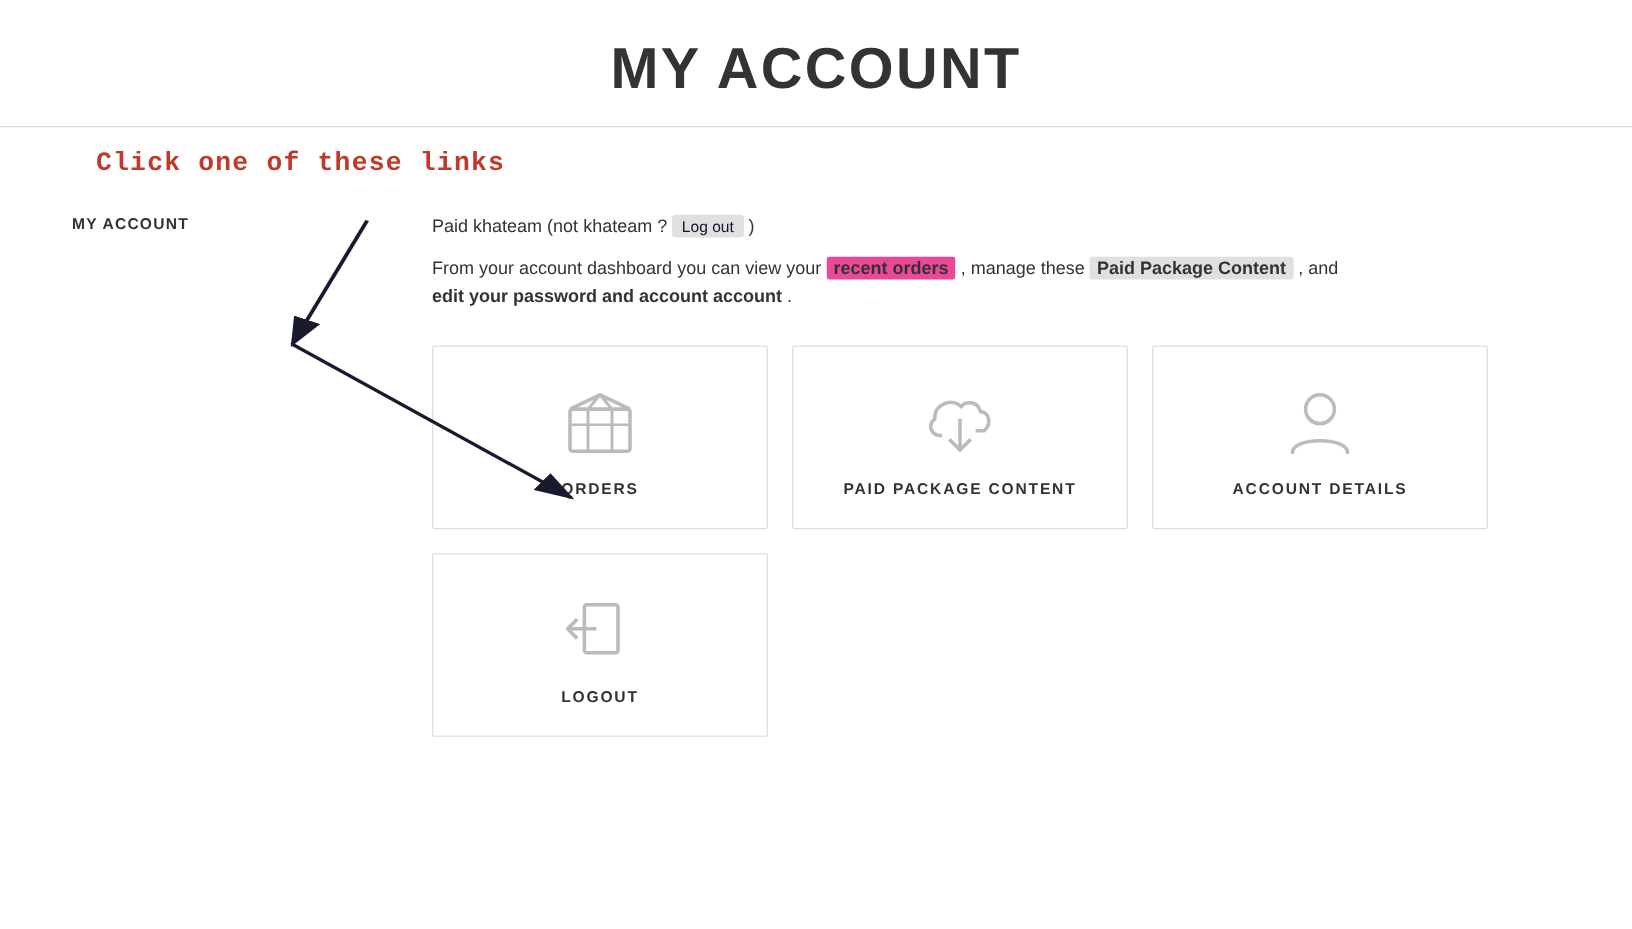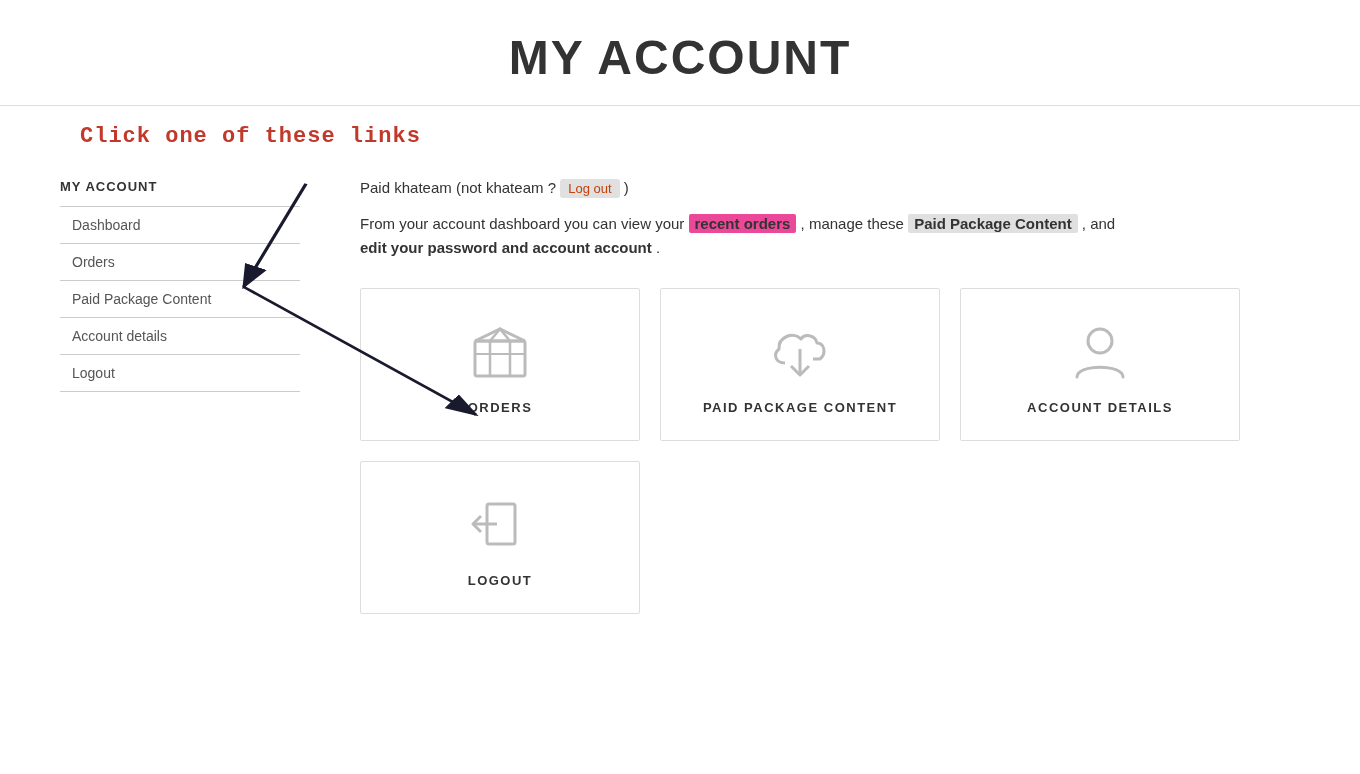--- a/index.html
+++ b/index.html
@@ -76,21 +76,21 @@
       font-size: 15px;
       color: #333;
       margin-bottom: 14px;
     }
     .greeting strong {
       font-weight: 400;
     }
     .logout-btn {
       display: inline-block;
       background: #e0e0e0;
-      color: #c2410c;
+      color: #0f172a;
       font-size: 13px;
       padding: 2px 8px;
       border-radius: 3px;
       text-decoration: none;
       cursor: pointer;
     }
 
     .description {
       font-size: 15px;
       color: #333;
@@ -174,37 +174,20 @@
 </div>
 
 <div class="annotation-bar">
   <span class="annotation-text">Click one of these links</span>
 </div>
 
 <div class="main-layout annotation-wrapper">
 
   <div class="sidebar">
     <div class="sidebar-title">MY ACCOUNT</div>
-    <ul class="sidebar-nav">
-      <li>
-        <a href="#">Dashboard</a>
-      </li>
-      <li>
-        <a href="#">Orders</a>
-      </li>
-      <li>
-        <a href="#">Paid Package Content</a>
-      </li>
-      <li>
-        <a href="#">Account details</a>
-      </li>
-      <li>
-        <a href="#">Logout</a>
-      </li>
-    </ul>
   </div>
 
   <div class="content">
 
     <p class="greeting">
       <span>Paid </span>
       <strong>khateam</strong>
       <span> (not </span>
       <strong>khateam</strong>
       <span>? </span>

